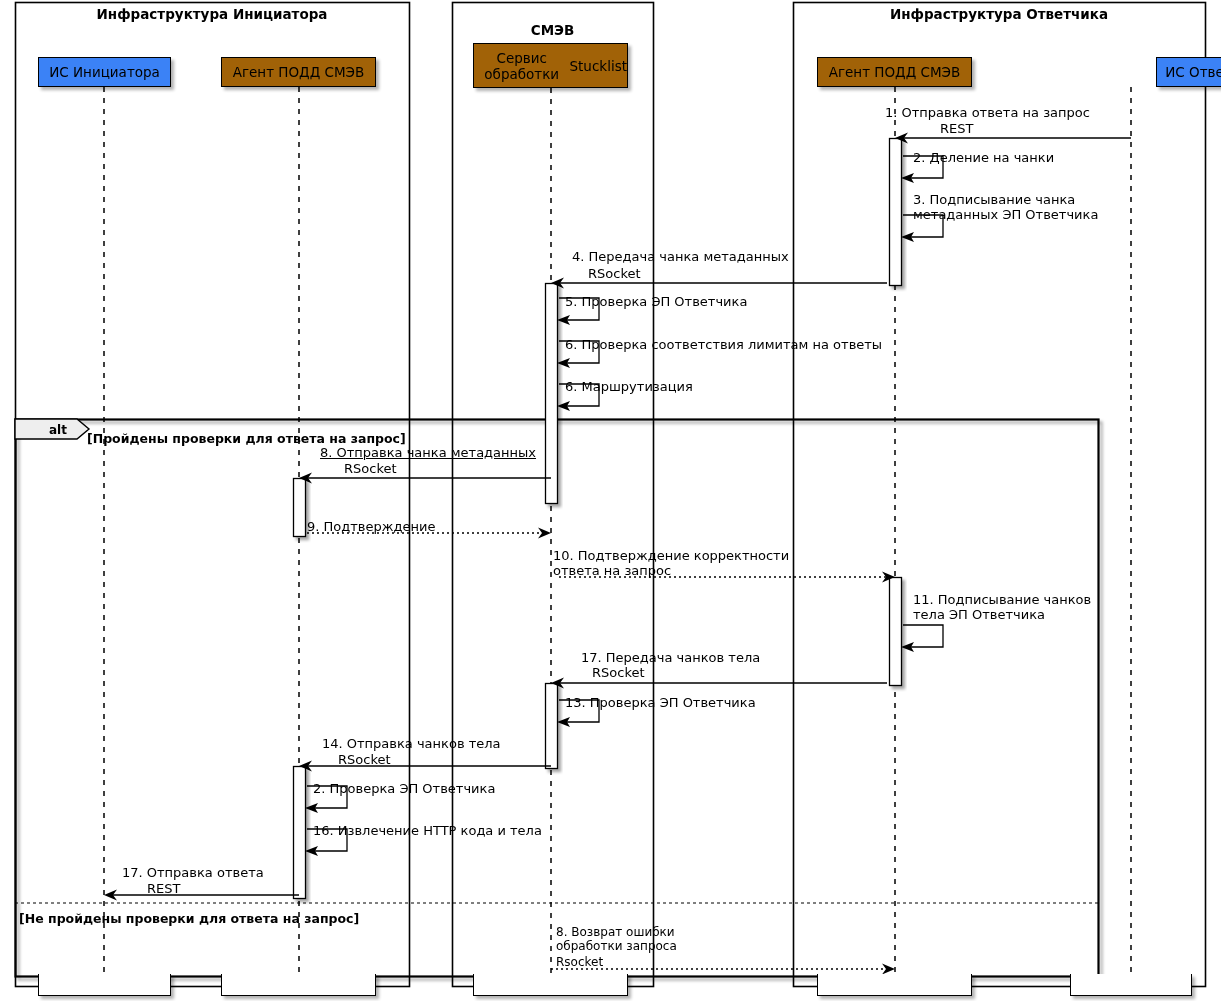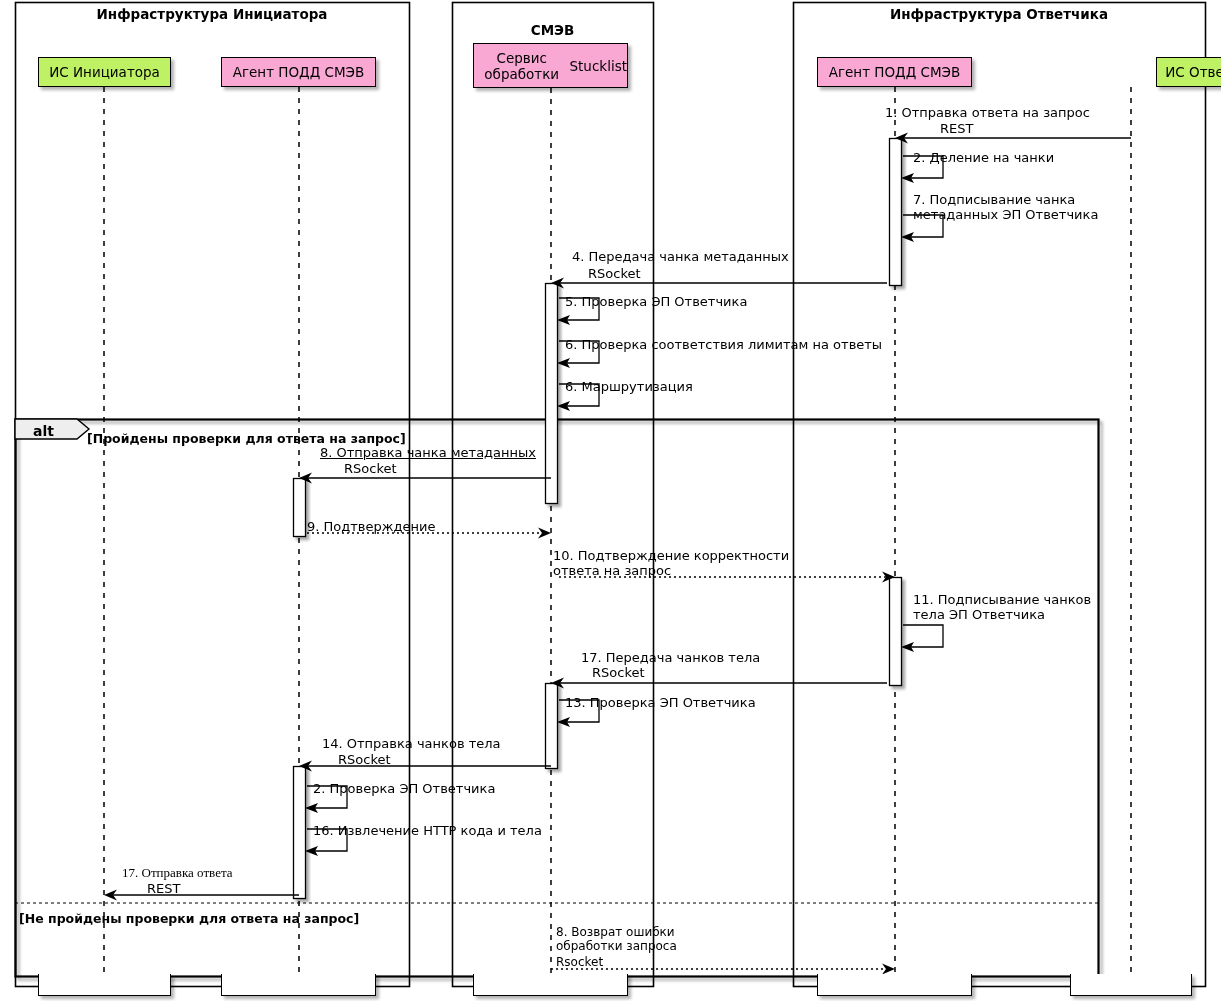--- a/index.html
+++ b/index.html
@@ -44,28 +44,29 @@
     border: 1px solid #000000;
     text-align: center;
     font-size: 13.5px;
     line-height: 16px;
     color: #000000;
     display: flex;
     align-items: center;
     justify-content: center;
     box-shadow: 3px 3px 3px rgba(0,0,0,0.30);
   }
-  .p-yellow { background: #bef264; }
-  .p-blue   { background: #f9a8d4; }
+  .p-yellow { background: #3b82f6; }
+  .p-blue   { background: #a16207; }
   .frame-label {
     position: absolute;
     font-weight: bold;
-    font-size: 14px;
-    color: #000000;
-    white-space: pre;
+    font-size: 12px;
+    color: #000000;
+    white-space: pre;
+    margin-left: 16px;
   }
   .cond-label {
     position: absolute;
     font-weight: bold;
     font-size: 12.5px;
     color: #000000;
     white-space: pre;
   }
   .proto-rest   { color: #FF0000; }
   .proto-socket { color: #3366CC; }
@@ -186,36 +187,36 @@
       <div class="participant p-yellow" style="left: 1112px; top: 57px; width: 118px; height: 30px; margin-left: 44px;">
         <span style="display: block;">ИС Ответчика</span>
       </div>
       <div class="participant p-yellow" style="left: 1070px; top: 974px; width: 122px; height: 22px; overflow: hidden; background: rgb(255, 255, 255); box-shadow: rgba(0, 0, 0, 0.3) 3px 3px 3px; border-top: none; border-right: 1px solid rgb(0, 0, 0); border-bottom: 1px solid rgb(0, 0, 0); border-left: 1px solid rgb(0, 0, 0); border-image: initial;"></div>
       <div class="frame-label" style="left: 33px; top: 423px;">alt</div>
       <div class="cond-label" style="left: 87px; top: 431px;">[Пройдены проверки для ответа на запрос]</div>
       <div class="cond-label" style="left: 19px; top: 911px;">[Не пройдены проверки для ответа на запрос]</div>
       <div class="msg-label" style="left: 885px; top: 105px;"><span style="display: block;">1. Отправка ответа на запрос</span></div>
       <div class="msg-label proto-rest" style="left: 940px; top: 121px;">REST</div>
       <div class="msg-label" style="left: 913px; top: 150px;"><span style="display: block;">2. Деление на чанки</span></div>
-      <div class="msg-label" style="left: 913px; top: 192px;"><span style="display: block;">7. Подписывание чанка</span><span style="display: block;">метаданных ЭП Ответчика</span></div>
+      <div class="msg-label" style="left: 913px; top: 192px;"><span style="display: block;">3. Подписывание чанка</span><span style="display: block;">метаданных ЭП Ответчика</span></div>
       <div class="msg-label" style="left: 572px; top: 249px;"><span style="display: block;">4. Передача чанка метаданных</span></div>
       <div class="msg-label proto-socket" style="left: 588px; top: 266px;">RSocket</div>
       <div class="msg-label" style="left: 565px; top: 294px;"><span style="display: block;">5. Проверка ЭП Ответчика</span></div>
       <div class="msg-label" style="left: 565px; top: 337px;"><span style="display: block;">6. Проверка соответствия лимитам на ответы</span></div>
       <div class="msg-label" style="left: 565px; top: 379px;"><span style="display: block;">6. Маршрутизация</span></div>
       <div class="msg-label" style="left: 320px; top: 445px;"><span style="display: block; text-decoration: underline;">8. Отправка чанка метаданных</span></div>
       <div class="msg-label proto-socket" style="left: 344px; top: 461px;">RSocket</div>
       <div class="msg-label" style="left: 307px; top: 519px;"><span style="display: block;">9. Подтверждение</span></div>
       <div class="msg-label" style="left: 553px; top: 548px;"><span style="display: block;">10. Подтверждение корректности</span><span style="display: block;">ответа на запрос</span></div>
       <div class="msg-label" style="left: 913px; top: 592px;"><span style="display: block;">11. Подписывание чанков</span><span style="display: block;">тела ЭП Ответчика</span></div>
       <div class="msg-label" style="left: 581px; top: 650px;"><span style="display: block;">17. Передача чанков тела</span></div>
       <div class="msg-label proto-socket" style="left: 592px; top: 665px;">RSocket</div>
       <div class="msg-label" style="left: 565px; top: 695px;"><span style="display: block;">13. Проверка ЭП Ответчика</span></div>
       <div class="msg-label" style="left: 322px; top: 736px;"><span style="display: block;">14. Отправка чанков тела</span></div>
       <div class="msg-label proto-socket" style="left: 338px; top: 752px;">RSocket</div>
       <div class="msg-label" style="left: 313px; top: 781px;"><span style="display: block;">2. Проверка ЭП Ответчика</span></div>
       <div class="msg-label" style="left: 313px; top: 823px;"><span style="display: block;">16. Извлечение HTTP кода и тела</span></div>
-      <div class="msg-label" style="left: 122px; top: 865px; font-family: Liberation Serif, serif;"><span style="display: block;">17. Отправка ответа</span></div>
+      <div class="msg-label" style="left: 122px; top: 865px;"><span style="display: block;">17. Отправка ответа</span></div>
       <div class="msg-label proto-rest" style="left: 147px; top: 881px;">REST</div>
       <div class="msg-label small" style="left: 556px; top: 925px;"><span style="display: block;">8. Возврат ошибки</span><span style="display: block;">обработки запроса</span></div>
       <div class="msg-label proto-socket small" style="left: 556px; top: 955px;">Rsocket</div>
     </div>
 </div>
 
 </body></html>

